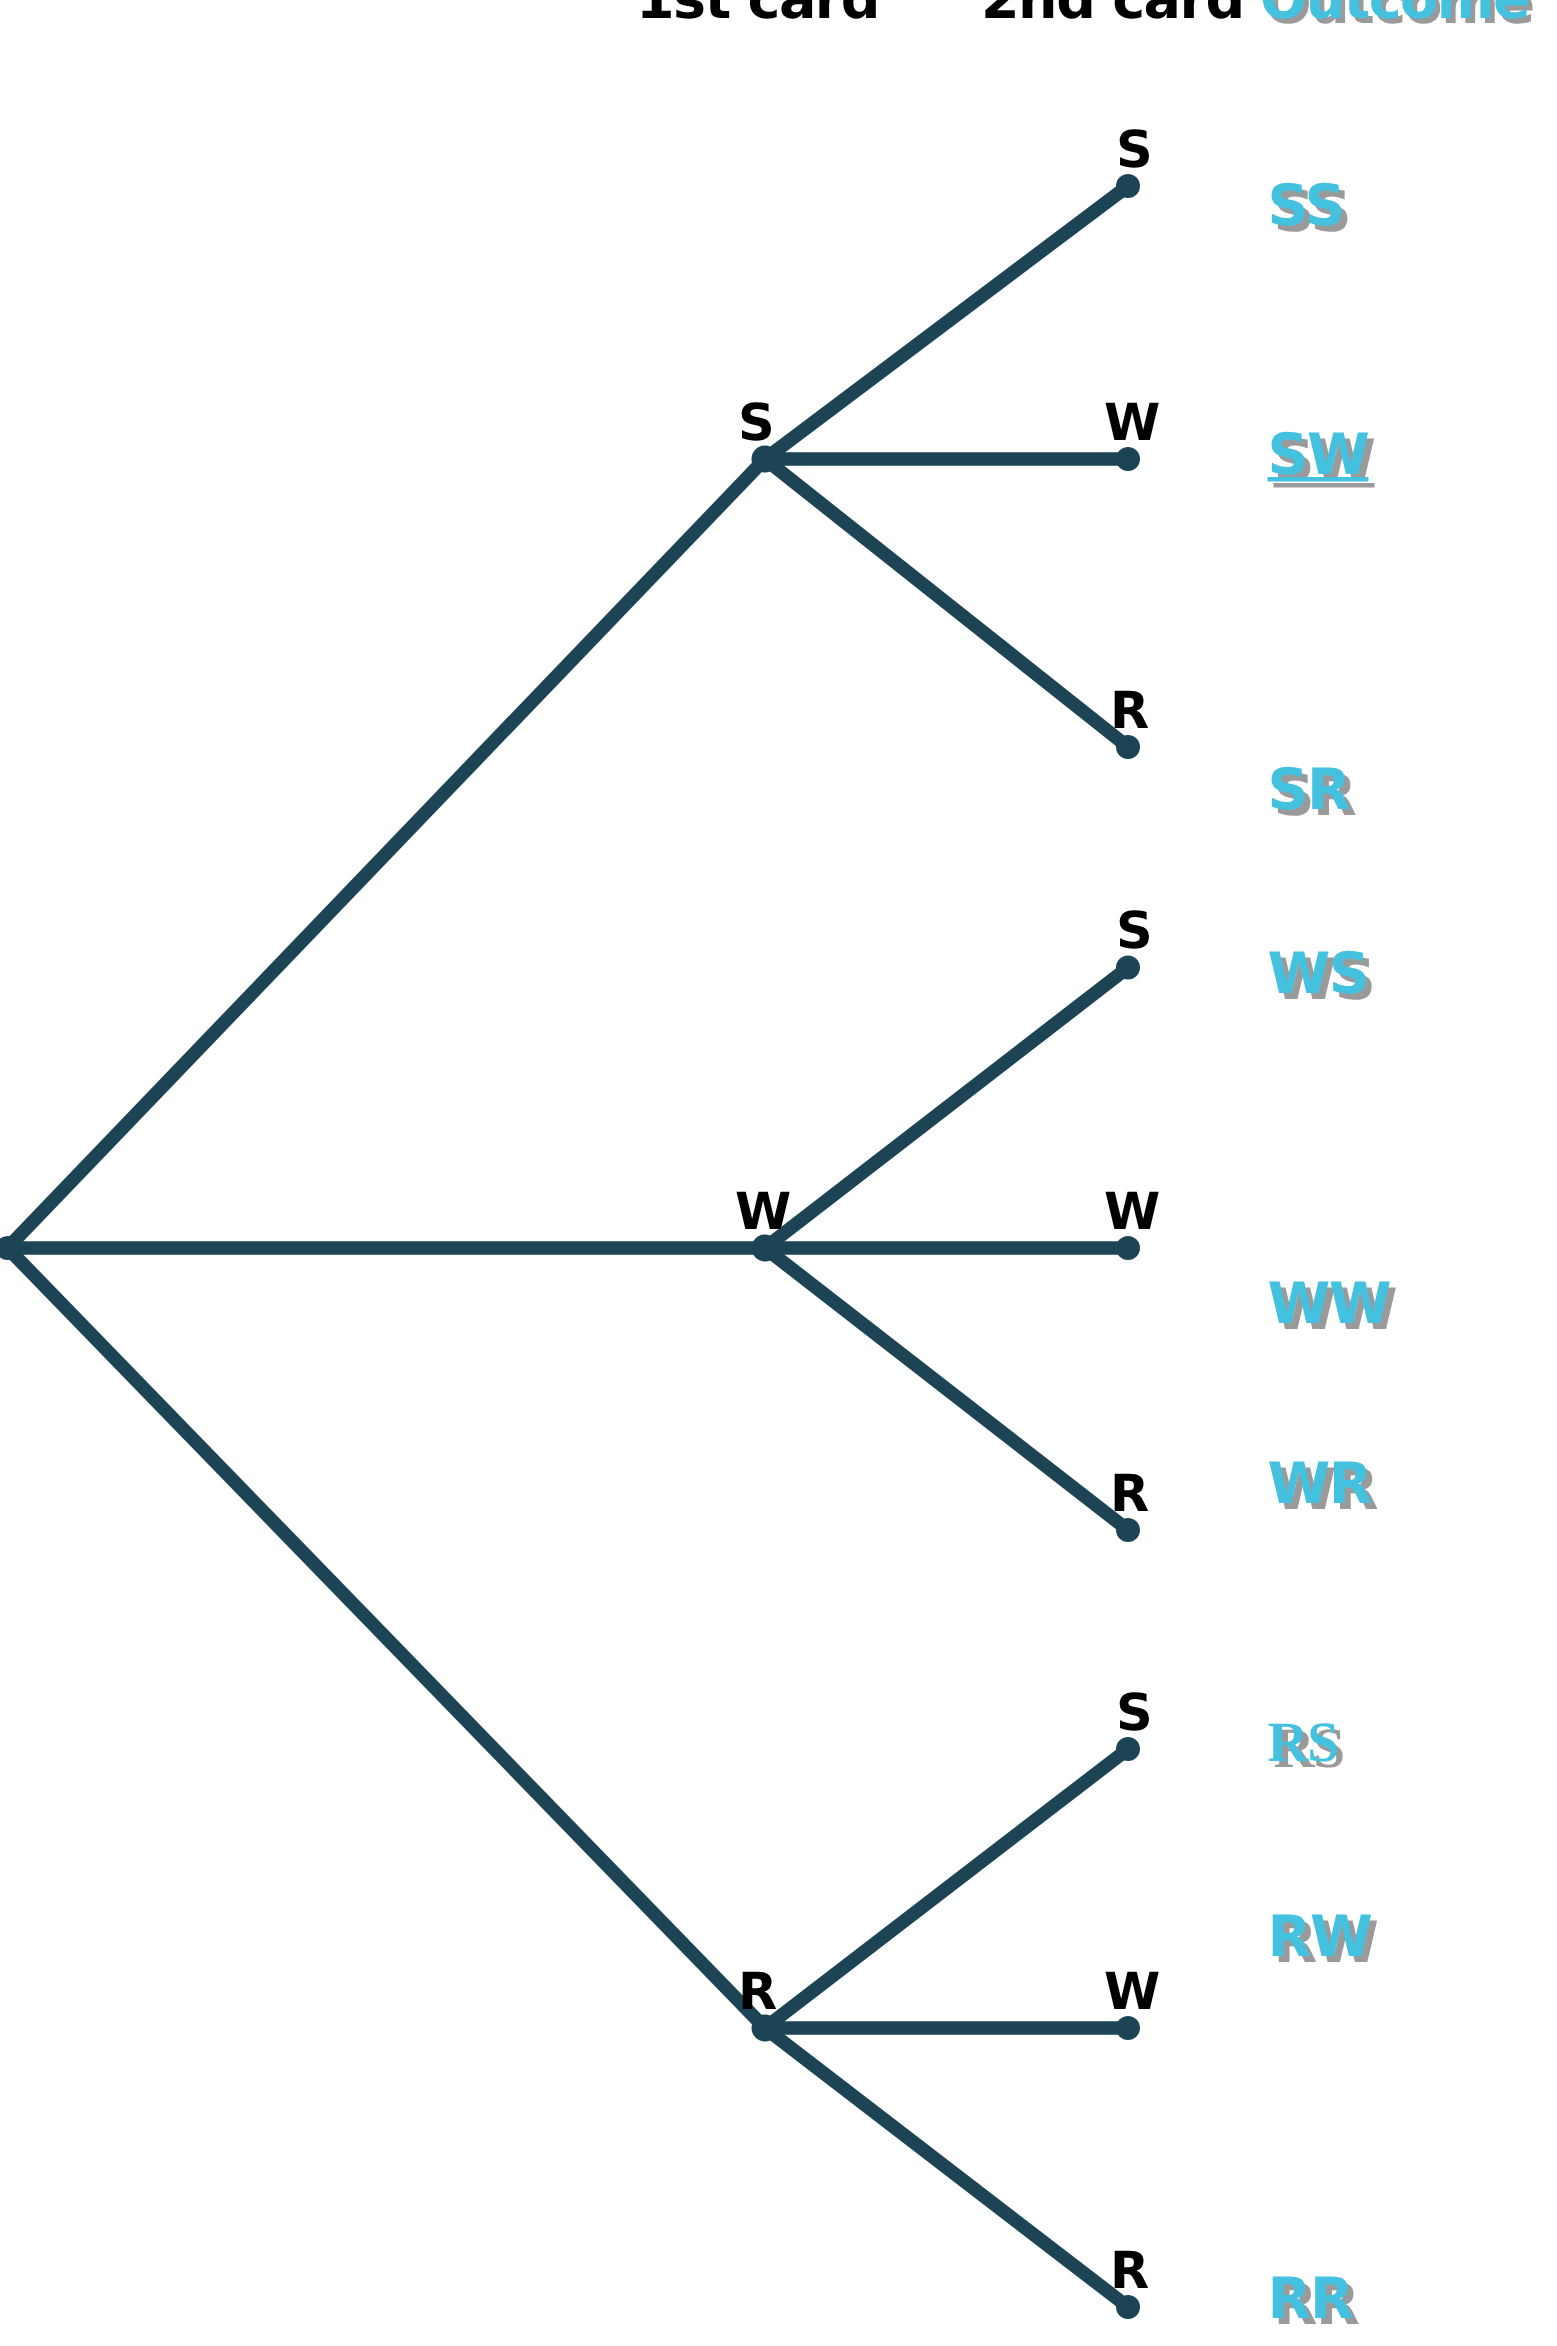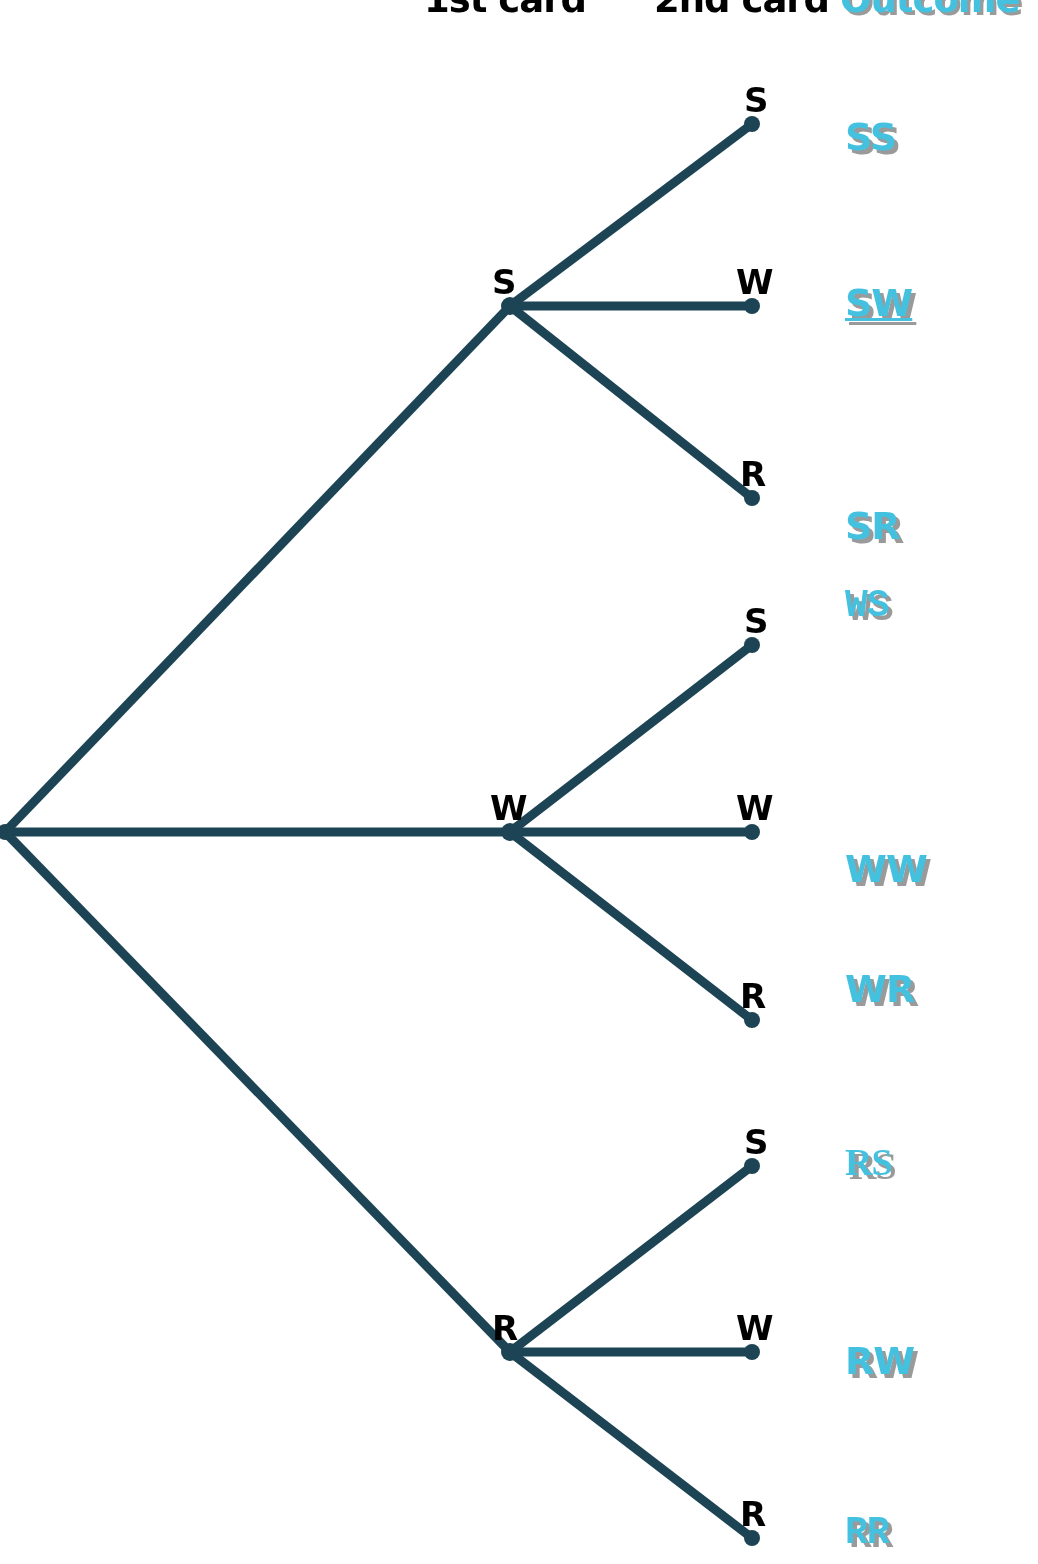--- a/index.html
+++ b/index.html
@@ -125,18 +125,18 @@
 <div class="node-label" style="left:744px; top:601px;">S</div>
 <div class="node-label" style="left:736px; top:788px;">W</div>
 <div class="node-label" style="left:740px; top:976px;">R</div>
 <div class="node-label" style="left:744px; top:1122px;">S</div>
 <div class="node-label" style="left:736px; top:1308px;">W</div>
 <div class="node-label" style="left:740px; top:1494px;">R</div>
 
 <div class="outcome-label" style="top:137px;">SS</div>
 <div class="outcome-label" style="top:303px;text-decoration:underline;">SW</div>
 <div class="outcome-label" style="top:492px;margin-top:34px;">SR</div>
-<div class="outcome-label" style="top:605px;font-family:Liberation Mono, monospace;">WS</div>
+<div class="outcome-label" style="top:649px;">WS</div>
 <div class="outcome-label" style="top:869px;">WW</div>
 <div class="outcome-label" style="top:989px;">WR</div>
 <div class="outcome-label" style="top:1162px;font-family:Liberation Serif, serif;">RS</div>
-<div class="outcome-label" style="top:1361px;">RW</div>
-<div class="outcome-label" style="top:1532px;font-family:Liberation Mono, monospace;">RR</div>
+<div class="outcome-label" style="top:1291px;">RW</div>
+<div class="outcome-label" style="top:1532px;">RR</div>
 
 </body></html>

